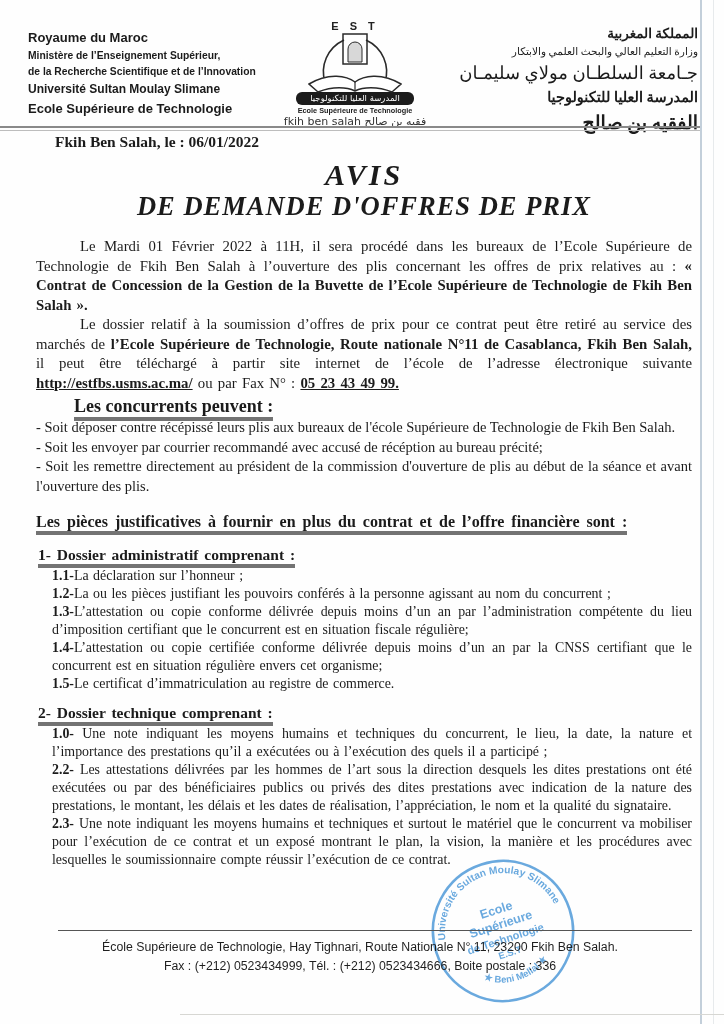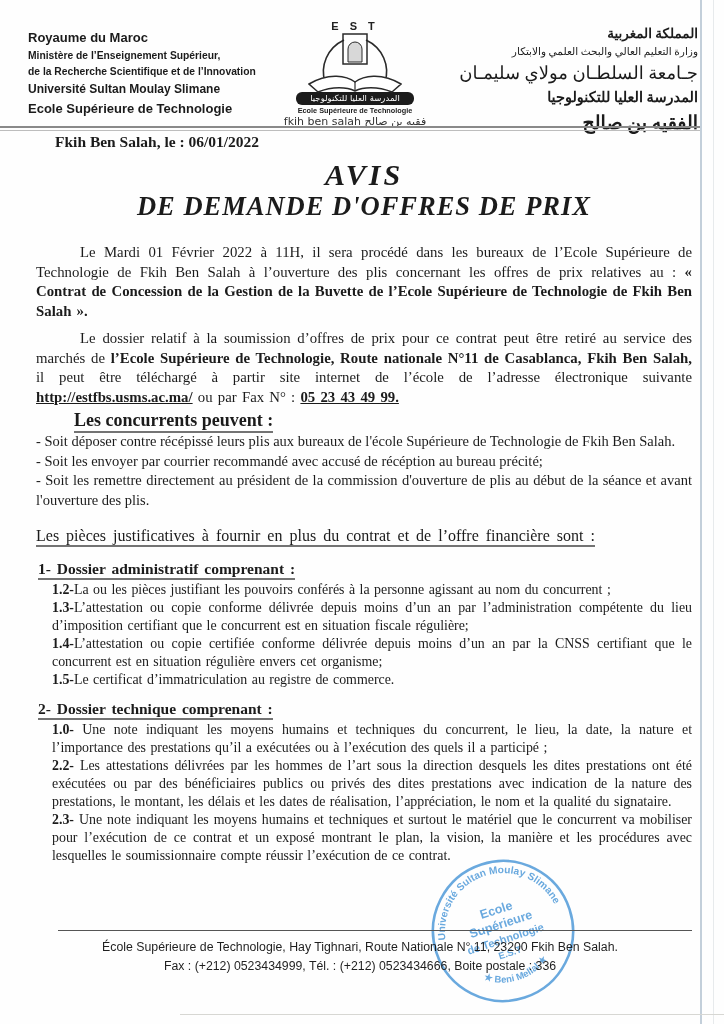--- a/index.html
+++ b/index.html
@@ -30,28 +30,28 @@
   .hr-3{font-size:14.5px;font-weight:bold;line-height:1.25;}
   .hr-4{font-size:19px;font-weight:bold;}
 
   .header-rule{position:absolute;top:126px;left:0;width:700px;height:2px;
                border-top:2px solid #8a8a8a;border-bottom:1px solid #bdbdbd;}
   .date-line{position:absolute;top:133px;left:55px;font-weight:bold;font-size:15.5px;}
 
   
   .body{position:absolute;top:157px;left:36px;width:656px;}
   .title1{text-align:center;font-weight:bold;font-style:italic;font-size:30px;line-height:32px;letter-spacing:3px;margin-top:2px;}
-  .title2{text-align:center;font-weight:bold;font-style:italic;font-size:26.5px;line-height:30px;letter-spacing:1px;margin-bottom:22px;}
+  .title2{text-align:center;font-weight:bold;font-style:italic;font-size:26.5px;line-height:30px;letter-spacing:1px;margin-bottom:16px;}
   p{margin:0;}
-  .intro{font-size:14.8px;line-height:19.5px;text-align:justify;text-indent:44px;word-spacing:1.5px;margin-top:8px;}
+  .intro{font-size:14.8px;line-height:19.5px;text-align:justify;text-indent:44px;word-spacing:1.5px;}
   .u{text-decoration:underline;}
   .h-conc{margin:3px 0 1px 38px;font-size:18px;font-weight:bold;}
-  .underlined{border-bottom:2px solid #737373;padding-bottom:1px;}
+  .underlined{border-bottom:4px solid #737373;padding-bottom:1px;}
   .bullet{font-size:14.5px;line-height:19.5px;text-align:justify;}
-  .h-pieces{margin:17px 0 0 0;font-size:16px;font-weight:normal;word-spacing:3px;}
+  .h-pieces{margin:17px 0 0 0;font-size:16px;font-weight:bold;word-spacing:3px;}
   .h-sec{margin:15px 0 3px 2px;font-size:15.5px;font-weight:bold;word-spacing:2px;}
   .h-sec2{margin-top:11px;}
   .item{margin-left:16px;font-size:13.9px;line-height:18px;text-align:justify;word-spacing:1px;}
 
   
   .stamp{position:absolute;left:428px;top:856px;width:150px;height:150px;}
 
   
   .footer-rule{position:absolute;top:930px;left:58px;width:634px;border-top:1.5px solid #555;}
   .footer{position:absolute;top:938px;left:40px;width:640px;text-align:center;}
@@ -114,20 +114,21 @@
     <p class="intro"><span>Le dossier relatif à la soumission d’offres de prix pour ce contrat peut être retiré au service des marchés de </span><b>l’Ecole Supérieure de Technologie, Route nationale N°11 de Casablanca, Fkih Ben Salah,</b><span> il peut être téléchargé à partir site internet de l’école de l’adresse électronique suivante </span><b class="u">http://estfbs.usms.ac.ma/</b><span> ou par Fax N° : </span><b class="u">05 23 43 49 99.</b></p>
 
     <div class="h-conc"><span class="underlined">Les concurrents peuvent :</span></div>
     <p class="bullet">- Soit déposer contre récépissé leurs plis aux bureaux de l'école Supérieure de Technologie de Fkih Ben Salah.</p>
     <p class="bullet">- Soit les envoyer par courrier recommandé avec accusé de récéption au bureau précité;</p>
     <p class="bullet">- Soit les remettre directement au président de la commission d'ouverture de plis au début de la séance et avant l'ouverture des plis.</p>
 
     <div class="h-pieces"><span class="underlined">Les pièces justificatives  à  fournir  en plus du contrat et de l’offre financière sont  :</span></div>
 
     <div class="h-sec"><span class="underlined">1-   Dossier administratif comprenant :</span></div>
+    <p class="item"><b>1.1-</b><span>La déclaration sur l’honneur ;</span></p>
     <p class="item"><b>1.2-</b><span>La ou les pièces justifiant les pouvoirs conférés à la personne agissant au nom du concurrent ;</span></p>
     <p class="item"><b>1.3-</b><span>L’attestation ou copie conforme délivrée depuis moins d’un an par l’administration compétente du lieu d’imposition certifiant que le concurrent est en situation fiscale régulière;</span></p>
     <p class="item"><b>1.4-</b><span>L’attestation ou copie certifiée conforme délivrée depuis moins d’un an par la CNSS certifiant que le concurrent est en situation régulière envers cet organisme;</span></p>
     <p class="item"><b>1.5-</b><span>Le certificat d’immatriculation au registre de commerce.</span></p>
 
     <div class="h-sec h-sec2"><span class="underlined">2-   Dossier technique comprenant :</span></div>
     <p class="item"><b>1.0-</b><span> Une note indiquant les moyens humains et techniques du concurrent, le lieu, la date, la nature et l’importance des prestations qu’il a exécutées ou à l’exécution des quels il a participé ;</span></p>
     <p class="item"><b>2.2-</b><span> Les attestations délivrées par les hommes de l’art sous la direction desquels les dites prestations ont été exécutées ou par des bénéficiaires publics ou privés des dites prestations avec indication de la nature des prestations, le montant, les délais et les dates de réalisation, l’appréciation, le nom et la qualité du signataire.</span></p>
     <p class="item"><b>2.3-</b><span> Une note indiquant les moyens humains et techniques et surtout le matériel que le concurrent va mobiliser pour l’exécution de ce contrat et un exposé montrant le plan, la vision, la manière et les procédures avec lesquelles le soumissionnaire compte réussir l’exécution de ce contrat.</span></p>
   </div>

